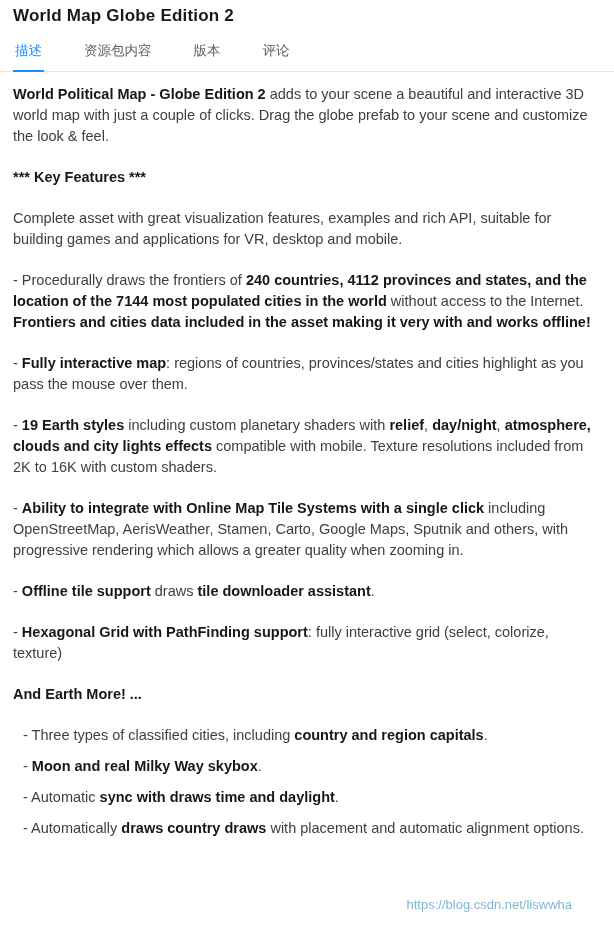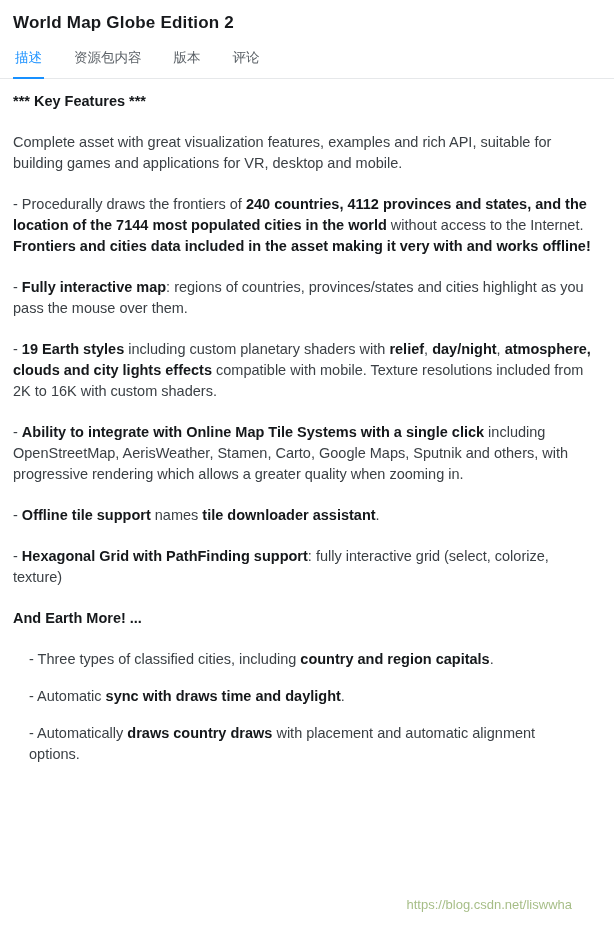--- a/index.html
+++ b/index.html
@@ -12,67 +12,69 @@
   *{box-sizing:border-box;}
   html,body{margin:0;padding:0;}
   body{
     width:614px;height:927px;overflow:hidden;position:relative;
     background:#ffffff;
     font-family:"Liberation Sans", sans-serif;
   }
   .page{padding:0 13px;}
   h1.page-title{
     font-size:17px;font-weight:700;color:#17191c;
-    margin:13px 0 8px;letter-spacing:.2px;
+    margin:6px 0 8px;letter-spacing:.2px;
   }
   .tabs{
-    display:flex;gap:28px;border-bottom:1px solid var(--hairline);
+    display:flex;gap:38px;border-bottom:1px solid var(--hairline);
     margin:0 -13px;padding:0 13px;
   }
   .tab{
     font-size:13.5px;color:var(--muted);
     padding:8px 2px 11px;position:relative;cursor:pointer;white-space:nowrap;
   }
   .tab.active{color:var(--accent);}
   .tab.active::after{
     content:"";position:absolute;left:0;right:0;bottom:-1px;height:2px;
     background:var(--accent);
   }
   .content{
     padding-top:12px;
     font-size:14.5px;line-height:21px;color:var(--text);
   }
   .para{margin:0 0 20px;}
-  .para.tight{margin:16px;}
+  .para.tight{margin:10px;}
   .para b{color:var(--bold);font-weight:700;}
   .watermark{
     position:absolute;top:897px;right:42px;
-    font-size:13px;color:#4d7c0f;opacity:.5;
+    font-size:13px;color:#0369a1;opacity:.5;
     pointer-events:none;white-space:nowrap;
   }
 </style>
 </head>
 <body>
 
 <div class="page">
   <h1 class="page-title">World Map Globe Edition 2</h1>
   <nav class="tabs" id="tabs">
       <div class="tab active">描述</div>
       <div class="tab">资源包内容</div>
       <div class="tab">版本</div>
       <div class="tab">评论</div>
     </nav>
   <main class="content" id="paragraphs">
+      <p class="para"><b>World Political Map - Globe Edition 2</b><span> adds to your scene a beautiful and interactive 3D world map with just a couple of clicks. Drag the globe prefab to your scene and customize the look &amp; feel.</span></p>
       <p class="para"><b>*** Key Features ***</b></p>
       <p class="para"><span>Complete asset with great visualization features, examples and rich API, suitable for building games and applications for VR, desktop and mobile.</span></p>
       <p class="para"><span>- Procedurally draws the frontiers of </span><b>240 countries, 4112 provinces and states, and the location of the 7144 most populated cities in the world</b><span> without access to the Internet. </span><b>Frontiers and cities data included in the asset making it very with and works offline!</b></p>
       <p class="para"><span>- </span><b>Fully interactive map</b><span>: regions of countries, provinces/states and cities highlight as you pass the mouse over them.</span></p>
       <p class="para"><span>- </span><b>19 Earth styles</b><span> including custom planetary shaders with </span><b>relief</b><span>, </span><b>day/night</b><span>, </span><b>atmosphere, clouds and city lights effects</b><span> compatible with mobile. Texture resolutions included from 2K to 16K with custom shaders.</span></p>
       <p class="para"><span>- </span><b>Ability to integrate with Online Map Tile Systems with a single click</b><span> including OpenStreetMap, AerisWeather, Stamen, Carto, Google Maps, Sputnik and others, with progressive rendering which allows a greater quality when zooming in.</span></p>
-      <p class="para"><span>- </span><b>Offline tile support</b><span> names </span><b>tile downloader assistant</b><span>.</span></p>
+      <p class="para"><span>- </span><b>Offline tile support</b><span> draws </span><b>tile downloader assistant</b><span>.</span></p>
       <p class="para"><span>- </span><b>Hexagonal Grid with PathFinding support</b><span>: fully interactive grid (select, colorize, texture)</span></p>
       <p class="para"><b>And Earth More! ...</b></p>
       <p class="para tight"><span>- Three types of classified cities, including </span><b>country and region capitals</b><span>.</span></p>
+      <p class="para tight"><span>- </span><b>Moon and real Milky Way skybox</b><span>.</span></p>
       <p class="para tight"><span>- Automatic </span><b>sync with draws time and daylight</b><span>.</span></p>
       <p class="para tight"><span>- Automatically </span><b>draws country draws</b><span> with placement and automatic alignment options.</span></p>
     </main>
 </div>
 <div class="watermark">https://blog.csdn.net/liswwha</div>
 
 </body></html>

